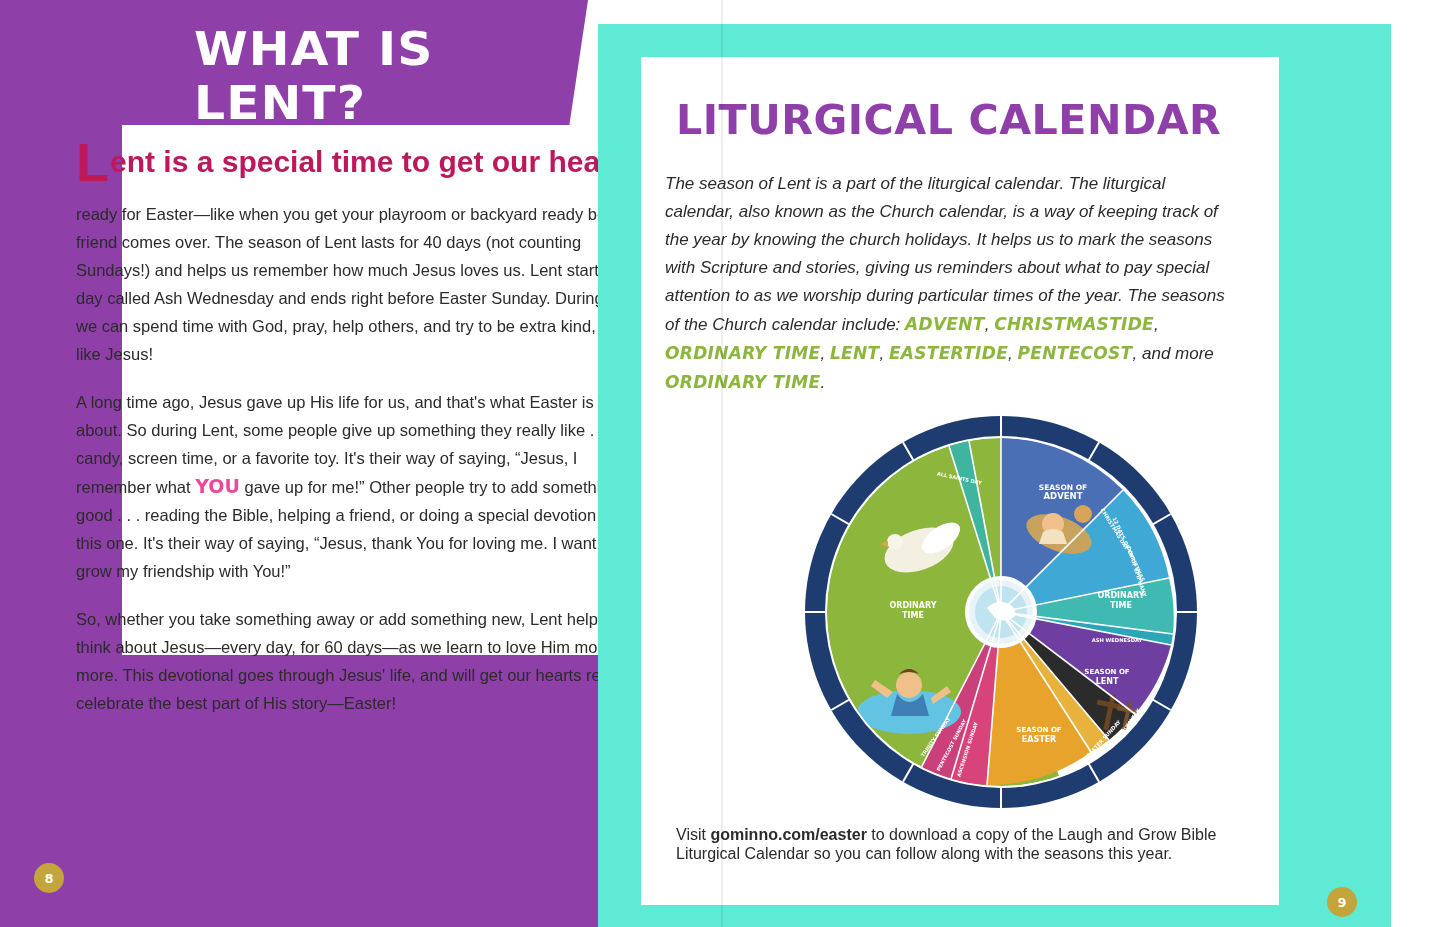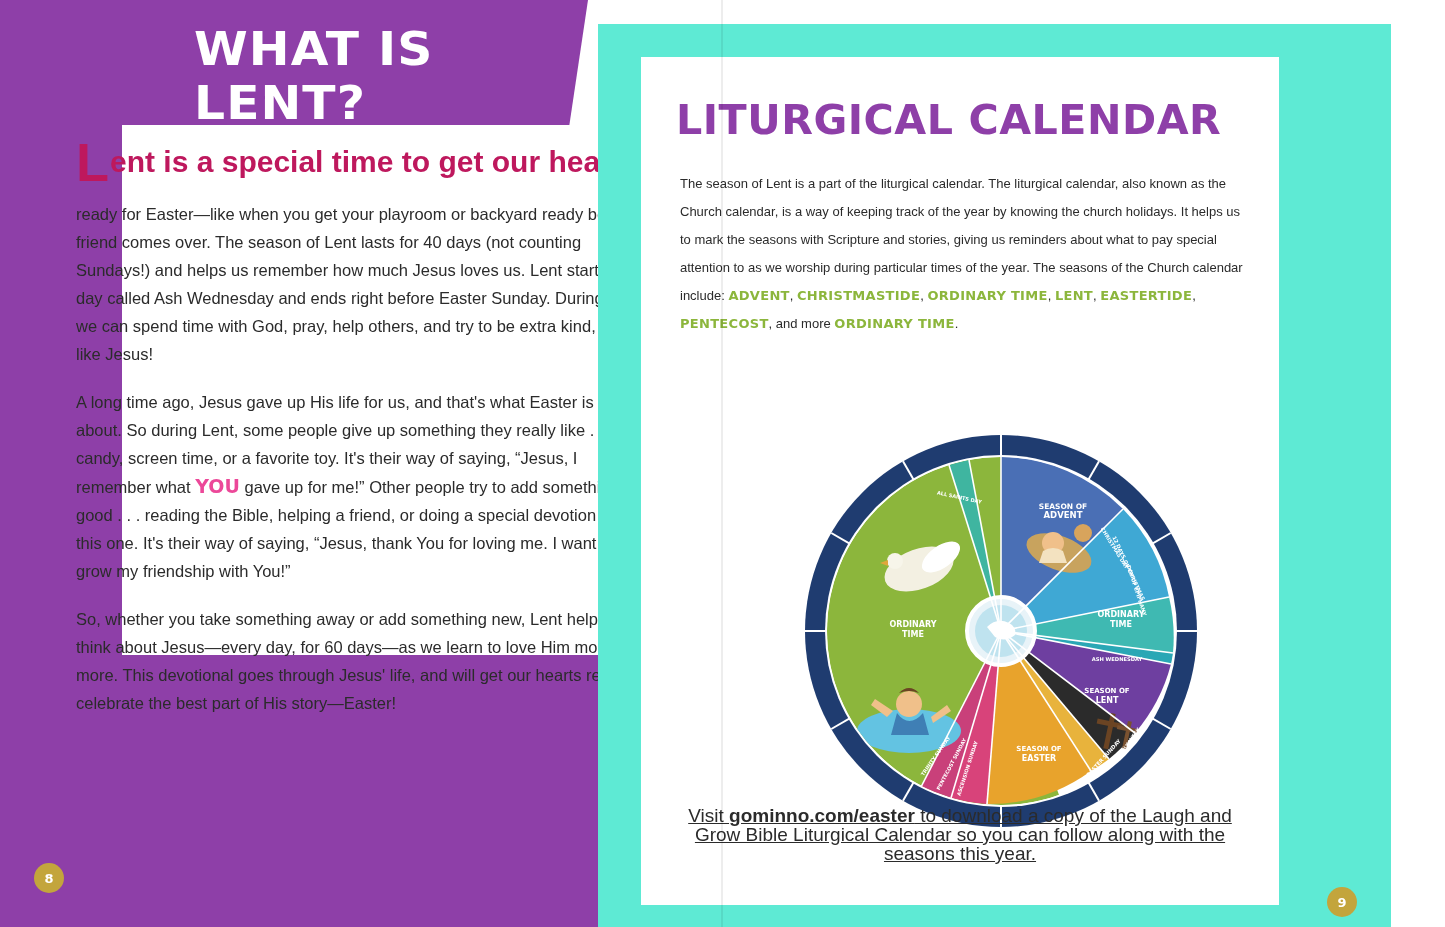--- a/index.html
+++ b/index.html
@@ -165,59 +165,59 @@
     color: #8e3fa8;
     font-size: 40px;
     font-weight: bold;
     font-family: "DejaVu Sans", sans-serif;
     letter-spacing: 0.5px;
     transform: scaleX(1.03);
     transform-origin: left top;
   }
   .right-para {
     position: absolute;
-    left: 39px;
+    left: 24px;
     top: 113px;
     width: 568px;
-    font-size: 13px;
+    font-size: 17px;
     line-height: 28px;
     color: #2b2b2b;
+    font-style: italic;
   }
   .season-name {
     color: #8cb63c;
     font-weight: bold;
     font-family: "DejaVu Sans", sans-serif;
     letter-spacing: 0.3px;
   }
 
   .wheel-wrap {
     position: absolute;
     left: 60px;
-    top: 354px;
+    top: 335px;
     width: 520px;
     height: 440px;
   }
   .wheel {
     position: absolute;
     left: 90px;
     top: 10px;
     width: 420px;
     height: 420px;
   }
 
   .footnote {
     position: absolute;
     left: 35px;
     bottom: 42px;
     width: 568px;
-    text-align: center;
-    font-size: 19px;
+    text-align: left;
+    font-size: 16px;
     line-height: 19px;
     color: #2b2b2b;
-    text-decoration: underline;
   }
   .footnote b { font-weight: bold; }
 
   .folio-right {
     position: absolute;
     right: 34px;
     bottom: 34px;
     width: 30px;
     height: 30px;
     border-radius: 50%;

